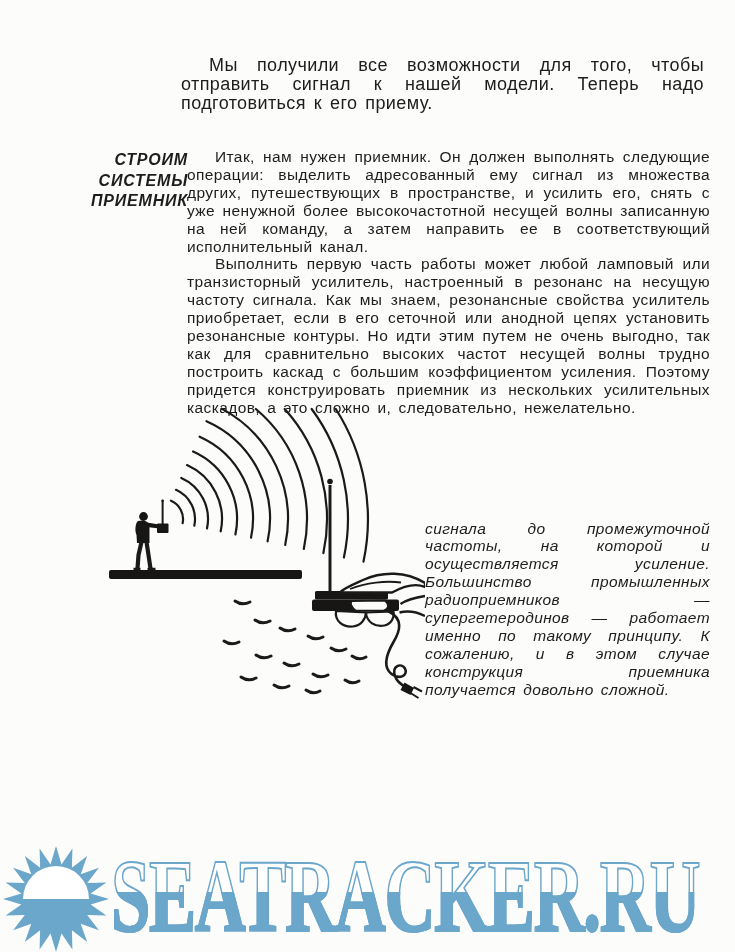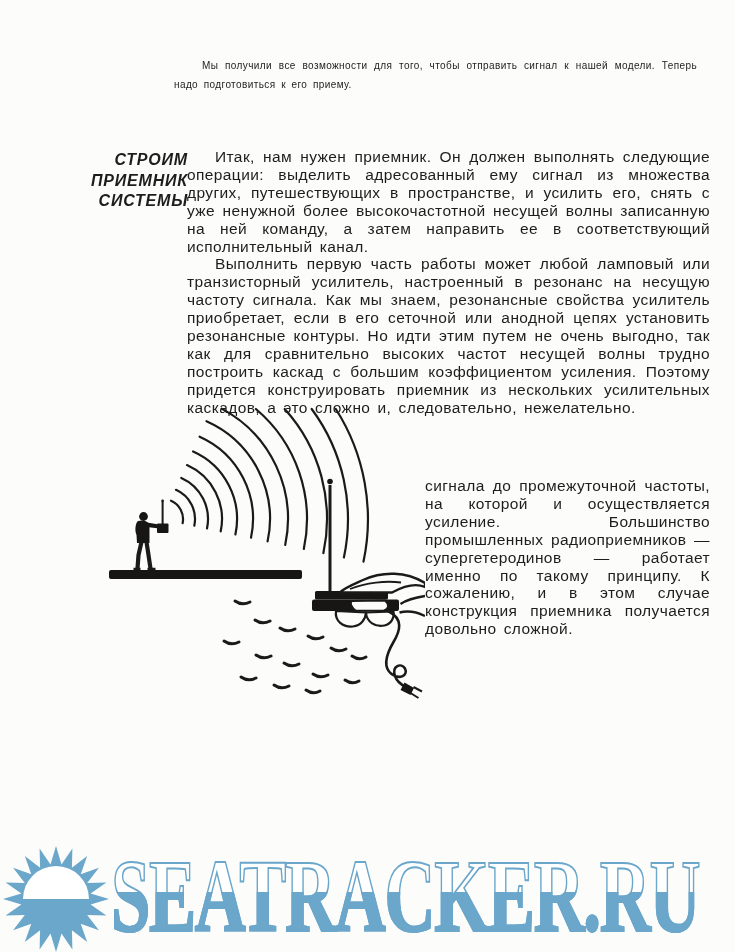--- a/index.html
+++ b/index.html
@@ -4,42 +4,42 @@
 <style>
   html,body{margin:0;padding:0;}
   body{background:#e9e9e7;}
   .page{
     position:relative; width:735px; height:952px; margin:0 auto;
     background:#fcfcfa; overflow:hidden;
     font-family:"Liberation Sans", sans-serif; color:#1d1d1b;
   }
   
   .intro{
-    position:absolute; left:174px; top:56px; width:523px;
-    font-size:10px; line-height:19.2px; text-align:justify;
+    position:absolute; left:181px; top:56px; width:523px;
+    font-size:18px; line-height:19.2px; text-align:justify;
     text-indent:28px; letter-spacing:.4px; word-spacing:2.5px; margin:0;
   }
   
   .heading{
     position:absolute; left:20px; top:150px; width:168px;
     text-align:right; font-weight:bold; font-size:16px; line-height:20.6px;
     letter-spacing:.8px;
     font-style:italic;
   }
   .heading span{display:block;}
   
   .main{
     position:absolute; left:187px; top:148px; width:523px;
     font-size:15.5px; line-height:17.9px; text-align:justify;
     letter-spacing:.4px; word-spacing:2.5px;
   }
   .main p{margin:0; text-indent:28px;}
   .dropcap{font-weight:bold; font-size:20px; line-height:1;}
   
-  .wrap-row{display:flex; align-items:center;}
+  .wrap-row{display:flex; align-items:flex-end;font-style:italic;}
   .illus-cell{flex:none; width:238px; height:282px; position:relative;}
   .illus-cell svg{position:absolute; left:-102px; top:-18px;}
   .narrow{flex:none; width:285px;}
   .narrow p.nofirst{text-indent:0;}
   
   .watermark{position:absolute; left:0; top:843px; width:598px; height:109px;}
   .wm-sun{position:absolute; left:1px; top:3px;}
   .wm-text{
     position:absolute; left:111px; top:-2px;
     font-family:"Liberation Serif", serif; font-weight:bold;
@@ -55,22 +55,22 @@
 </style>
 </head>
 <body>
 
 <div class="page">
 
   <p class="intro">Мы получили все возможности для того, чтобы отправить сигнал к нашей модели. Теперь надо подготовиться к его приему.</p>
 
   <div class="heading">
     <span>СТРОИМ</span>
+    <span>СИСТЕМЫ</span>
     <span>ПРИЕМНИК</span>
-    <span>СИСТЕМЫ</span>
   </div>
 
   <div class="main">
     <p>Итак, нам нужен приемник. Он должен выполнять следующие операции: выделить адресованный ему сигнал из множества других, путешествующих в пространстве, и усилить его, снять с уже ненужной более высокочастотной несущей волны записанную на ней команду, а затем направить ее в соответствующий исполнительный канал.</p>
     <p>Выполнить первую часть работы может любой ламповый или транзисторный усилитель, настроенный в резонанс на несущую частоту сигнала. Как мы знаем, резонансные свойства усилитель приобретает, если в его сеточной или анодной цепях установить резонансные контуры. Но идти этим путем не очень выгодно, так как для сравнительно высоких частот несущей волны трудно построить каскад с большим коэффициентом усиления. Поэтому придется конструировать приемник из нескольких усилительных каскадов, а это сложно и, следовательно, нежелательно.</p>
 
     <div class="wrap-row">
       <div class="illus-cell">
         <svg width="340" height="300" viewBox="0 0 340 300" aria-hidden="true">
 

